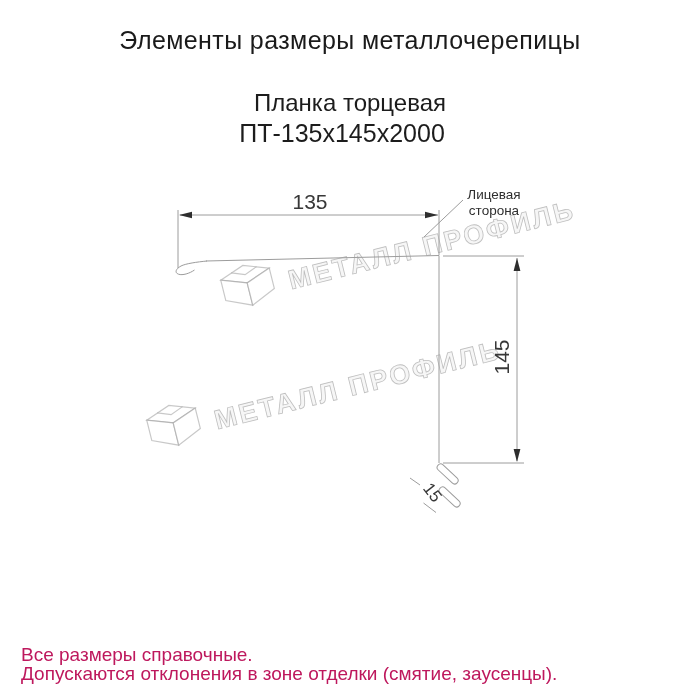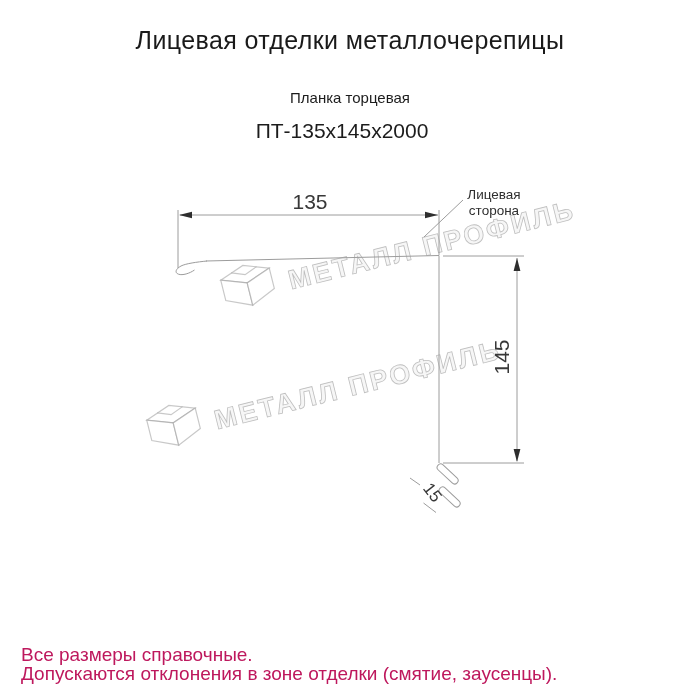--- a/index.html
+++ b/index.html
@@ -16,28 +16,28 @@
     top: 26px; left: 0; width: 700px;
     text-align: center;
     font-size: 25px;
     color: #1a1a1a;
     letter-spacing: 0.4px;
   }
   .subtitle {
     position: absolute;
     top: 89px; left: 0; width: 700px;
     text-align: center;
-    font-size: 15px;
+    font-size: 24px;
     color: #1c1c1c;
   }
   .model {
     position: absolute;
     top: 119px; left: 0; width: 684px;
     text-align: center;
-    font-size: 21px;
+    font-size: 25px;
     color: #1c1c1c;
   }
   .drawing {
     position: absolute;
     top: 0; left: 0;
   }
   .footer {
     position: absolute;
     left: 21px; top: 646px;
     font-size: 19px;
@@ -70,21 +70,21 @@
     stroke-width: 1.2px;
   }
   .dline { stroke: #9c9c9c; stroke-width: 1px; fill: none; }
   .arrow { fill: #2e2e2e; stroke: none; }
 </style>
 </head>
 <body>
 
 <div class="page">
 
-  <div class="title">Лицевая отделки металлочерепицы</div>
+  <div class="title">Элементы размеры металлочерепицы</div>
   <div class="subtitle">Планка торцевая</div>
   <div class="model">ПТ-135х145х2000</div>
 
   <svg class="drawing" width="700" height="700" viewBox="0 0 700 700" xmlns="http://www.w3.org/2000/svg">
 
     <g transform="translate(212,270) rotate(-14)">
       <g>
         <path class="wm-logo" d="M6,12 L31,3 L56,12 L31,21 Z"></path>
         <path class="wm-logo" d="M6,12 L6,33 L31,44 L31,21 Z"></path>
         <path class="wm-logo" d="M56,12 L56,33 L31,44 L31,21 Z"></path>

